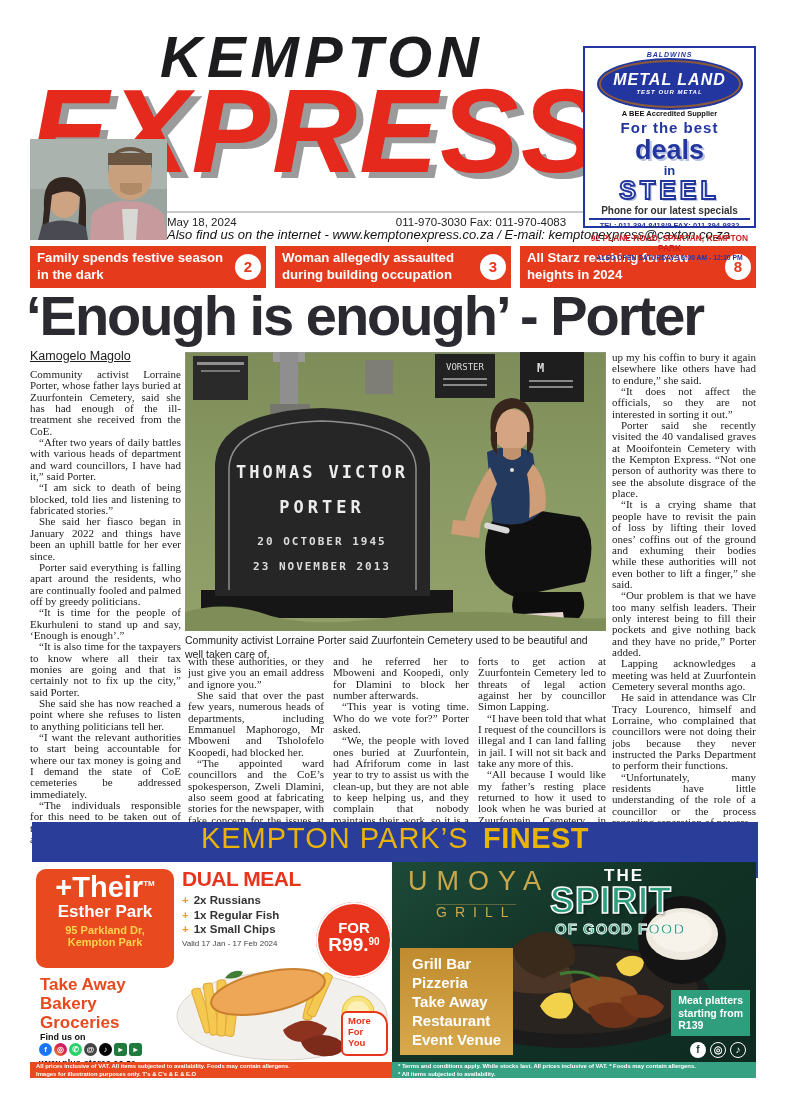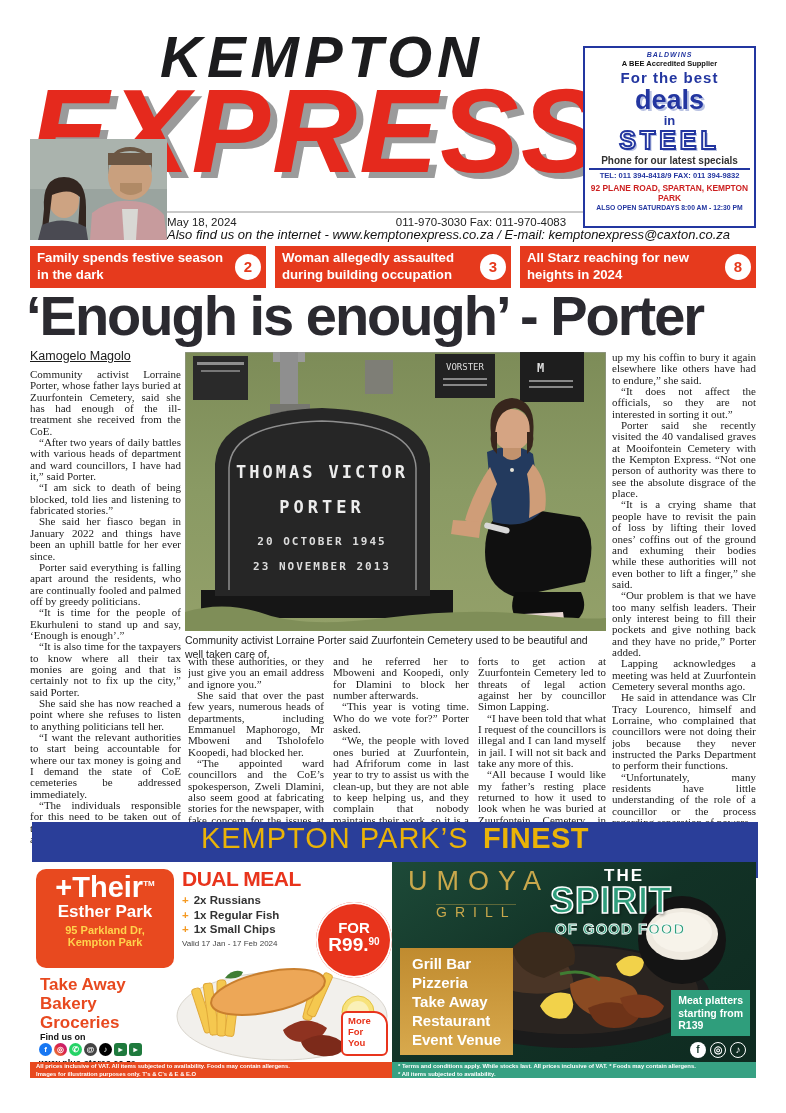--- a/index.html
+++ b/index.html
@@ -128,20 +128,24 @@
     <path d="M90 52 Q100 60 112 52 L112 44 L90 44 Z" fill="#b08a66"></path>
     <path d="M60 101 L62 74 Q80 60 100 62 Q122 62 134 76 L137 101 Z" fill="#c79b9d"></path>
     <path d="M92 70 L108 70 L106 101 L94 101 Z" fill="#d8d8d4"></path>
     <ellipse cx="34" cy="62" rx="15" ry="17" fill="#cda382"></ellipse>
     <path d="M14 70 Q12 38 34 38 Q56 38 56 68 L56 90 L48 90 L50 58 Q40 48 22 56 L18 90 L12 90 Z" fill="#332620"></path>
     <path d="M8 101 L12 86 Q34 76 56 88 L58 101 Z" fill="#4a4a52"></path>
   </svg>
 
   <div class="metal-ad">
     <div class="metal-baldwins">BALDWINS</div>
+    <div class="metal-oval">
+      <div class="metal-name">METAL LAND</div>
+      <div class="metal-slogan">TEST OUR METAL</div>
+    </div>
     <div class="metal-bee">A BEE Accredited Supplier</div>
     <div class="metal-l1">For the best</div>
     <div class="metal-l2">deals</div>
     <div class="metal-l3">in</div>
     <div class="metal-l4">STEEL</div>
     <div class="metal-l5">Phone for our latest specials</div>
     <div class="metal-tel">TEL: 011 394-8418/9 FAX: 011 394-9832</div>
     <div class="metal-addr">92 PLANE ROAD, SPARTAN, KEMPTON PARK</div>
     <div class="metal-hours">ALSO OPEN SATURDAYS  8:00 AM - 12:30 PM</div>
   </div>
@@ -192,21 +196,21 @@
     </div>
   <div class="article-col col3">
       <p>and he referred her to Mboweni and Koopedi, only for Dlamini to block her number afterwards.</p>
       <p>“This year is voting time. Who do we vote for?” Porter asked.</p>
       <p>“We, the people with loved ones buried at Zuurfontein, had Afriforum come in last year to try to assist us with the clean-up, but they are not able to keep helping us, and they complain that nobody maintains their work, so it is a wasted effort.”</p>
       <p>Porter questioned why those in government receive “big salaries”.</p>
       <p>According to Porter, her ef-</p>
     </div>
   <div class="article-col col4">
       <p>forts to get action at Zuurfontein Cemetery led to threats of legal action against her by councillor Simon Lapping.</p>
-      <p>“I have been told that what I request of the councillors is illegal and I can land myself in jail. I will not sit back and take any more of this.</p>
+      <p>“I have been told that what I request of the councillors is illegal and I can land falling in jail. I will not sit back and take any more of this.</p>
       <p>“All because I would like my father’s resting place returned to how it used to look when he was buried at Zuurfontein Cemetery in Kempton Park.</p>
       <p>“I don’t think my family or myself need the trauma of digging</p>
     </div>
   <div class="article-col col5">
       <p>up my his coffin to bury it again elsewhere like others have had to endure,” she said.</p>
       <p>“It does not affect the officials, so they are not interested in sorting it out.”</p>
       <p>Porter said she recently visited the 40 vandalised graves at Mooifontein Cemetery with the Kempton Express. “Not one person of authority was there to see the absolute disgrace of the place.</p>
       <p>“It is a crying shame that people have to revisit the pain of loss by lifting their loved ones’ coffins out of the ground and exhuming their bodies while these authorities will not even bother to lift a finger,” she said.</p>
       <p>“Our problem is that we have too many selfish leaders. Their only interest being to fill their pockets and give nothing back and they have no pride,” Porter added.</p>
       <p>Lapping acknowledges a meeting was held at Zuurfontein Cemetery several months ago.</p>

